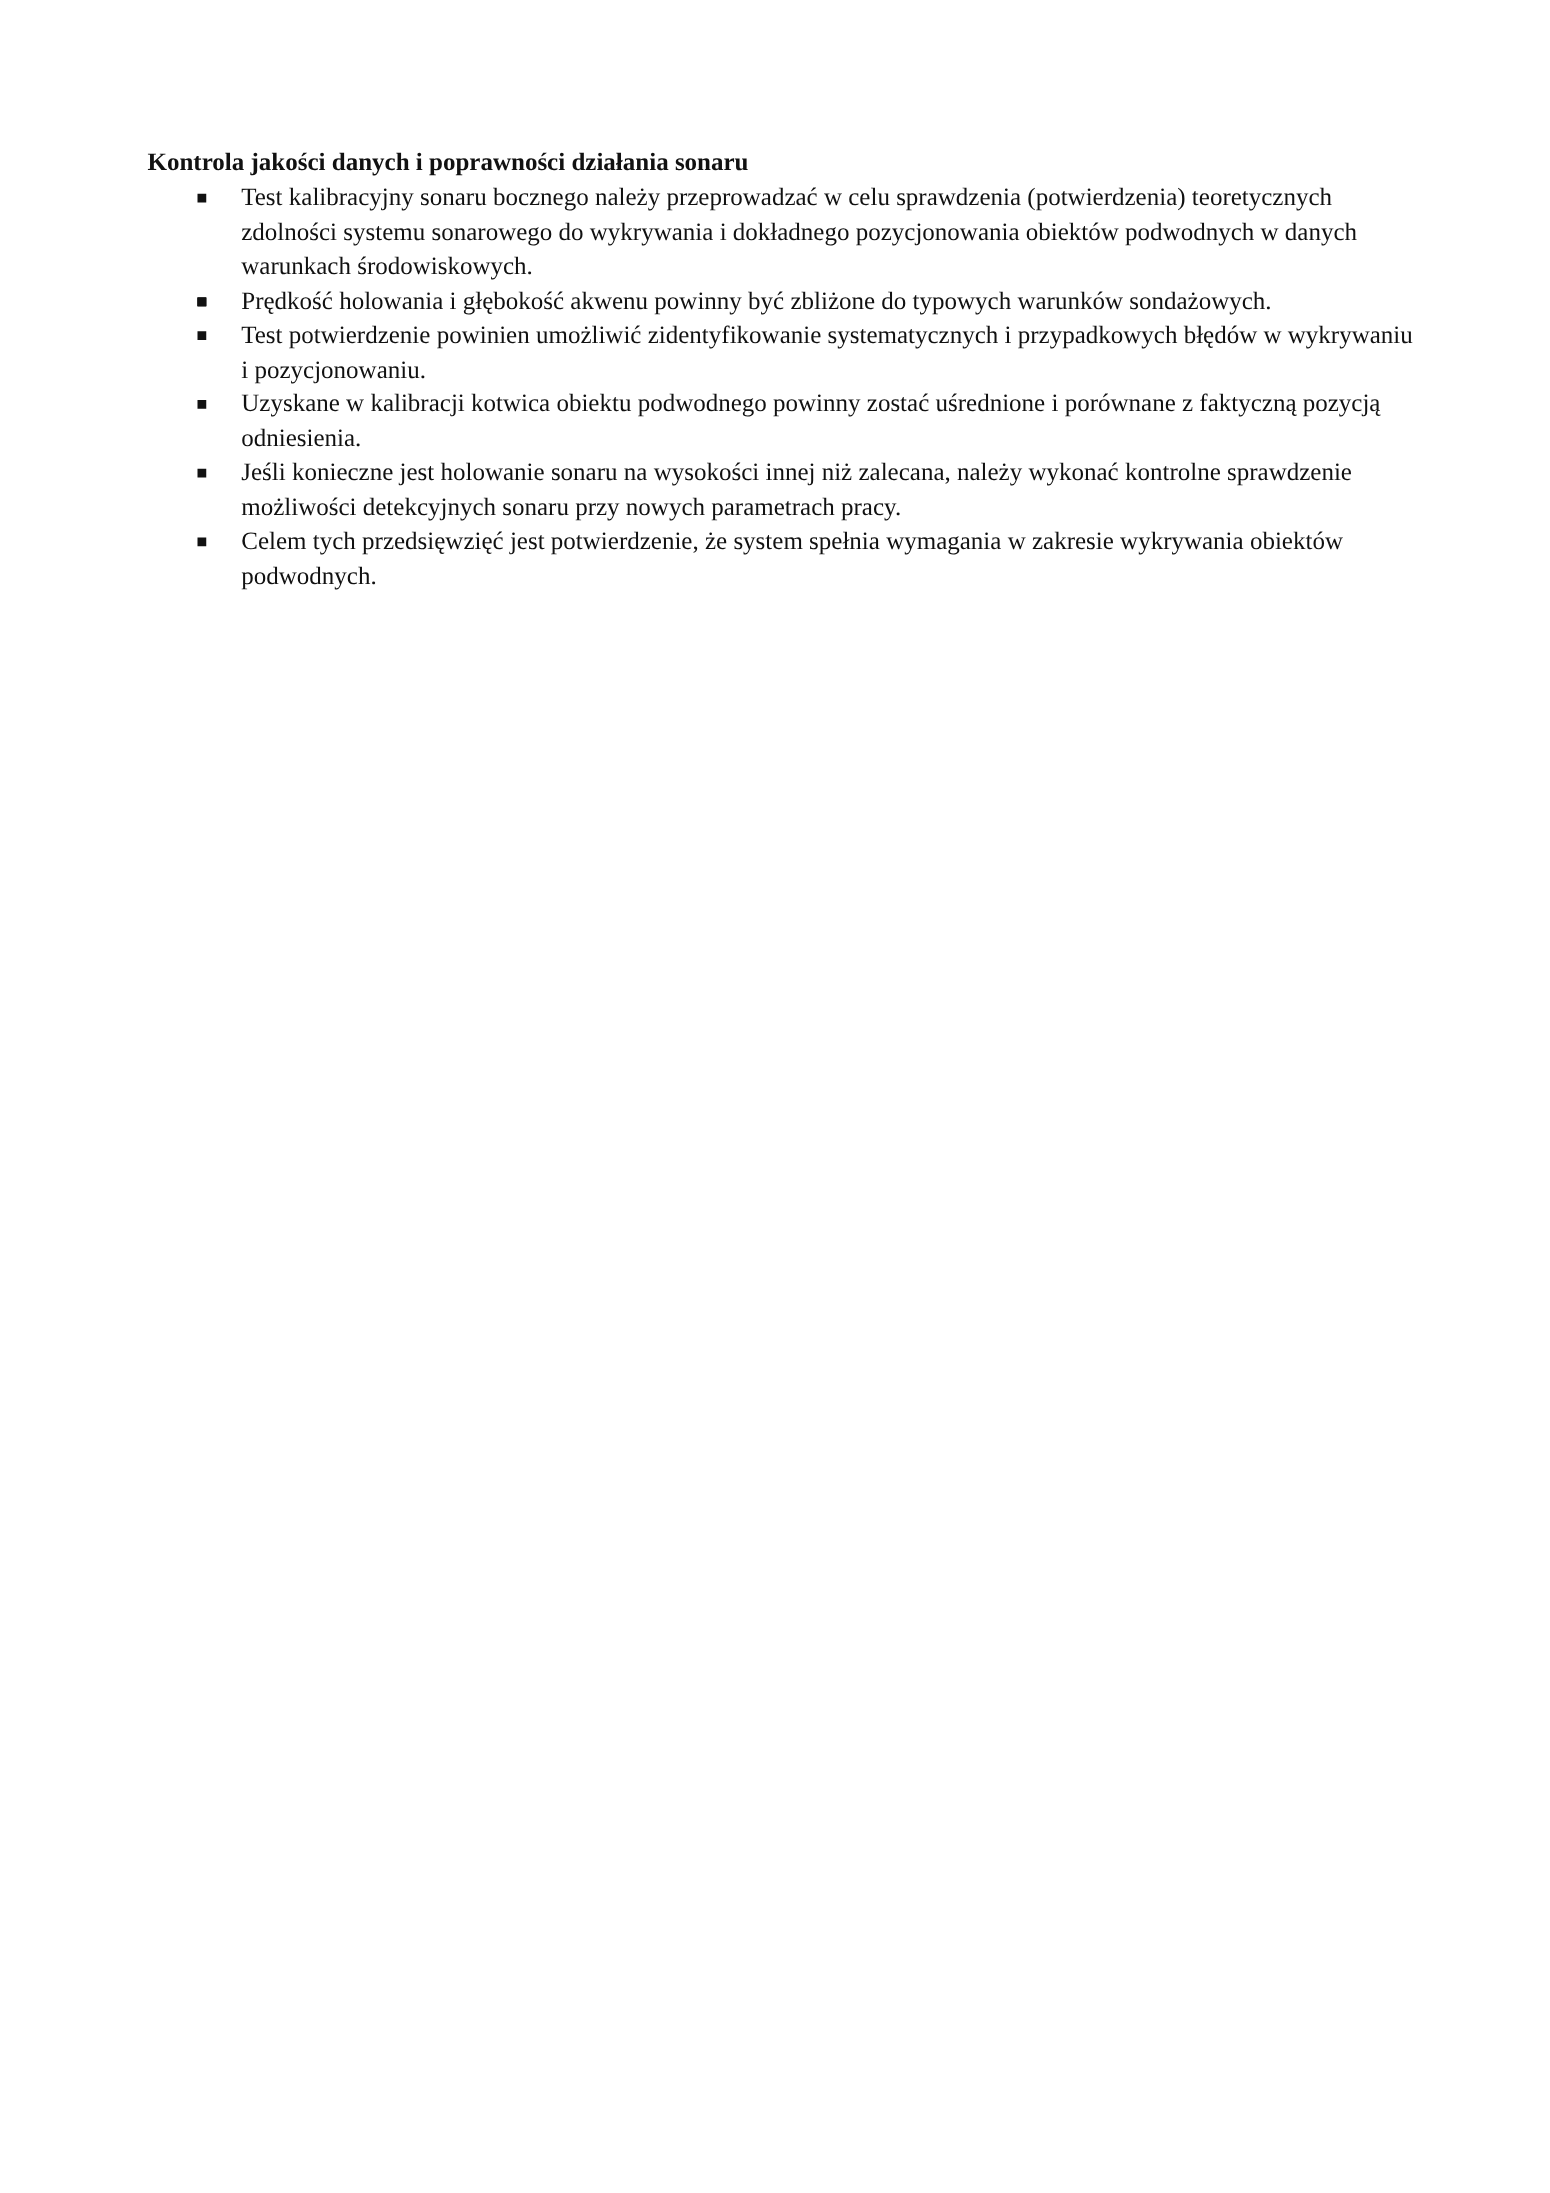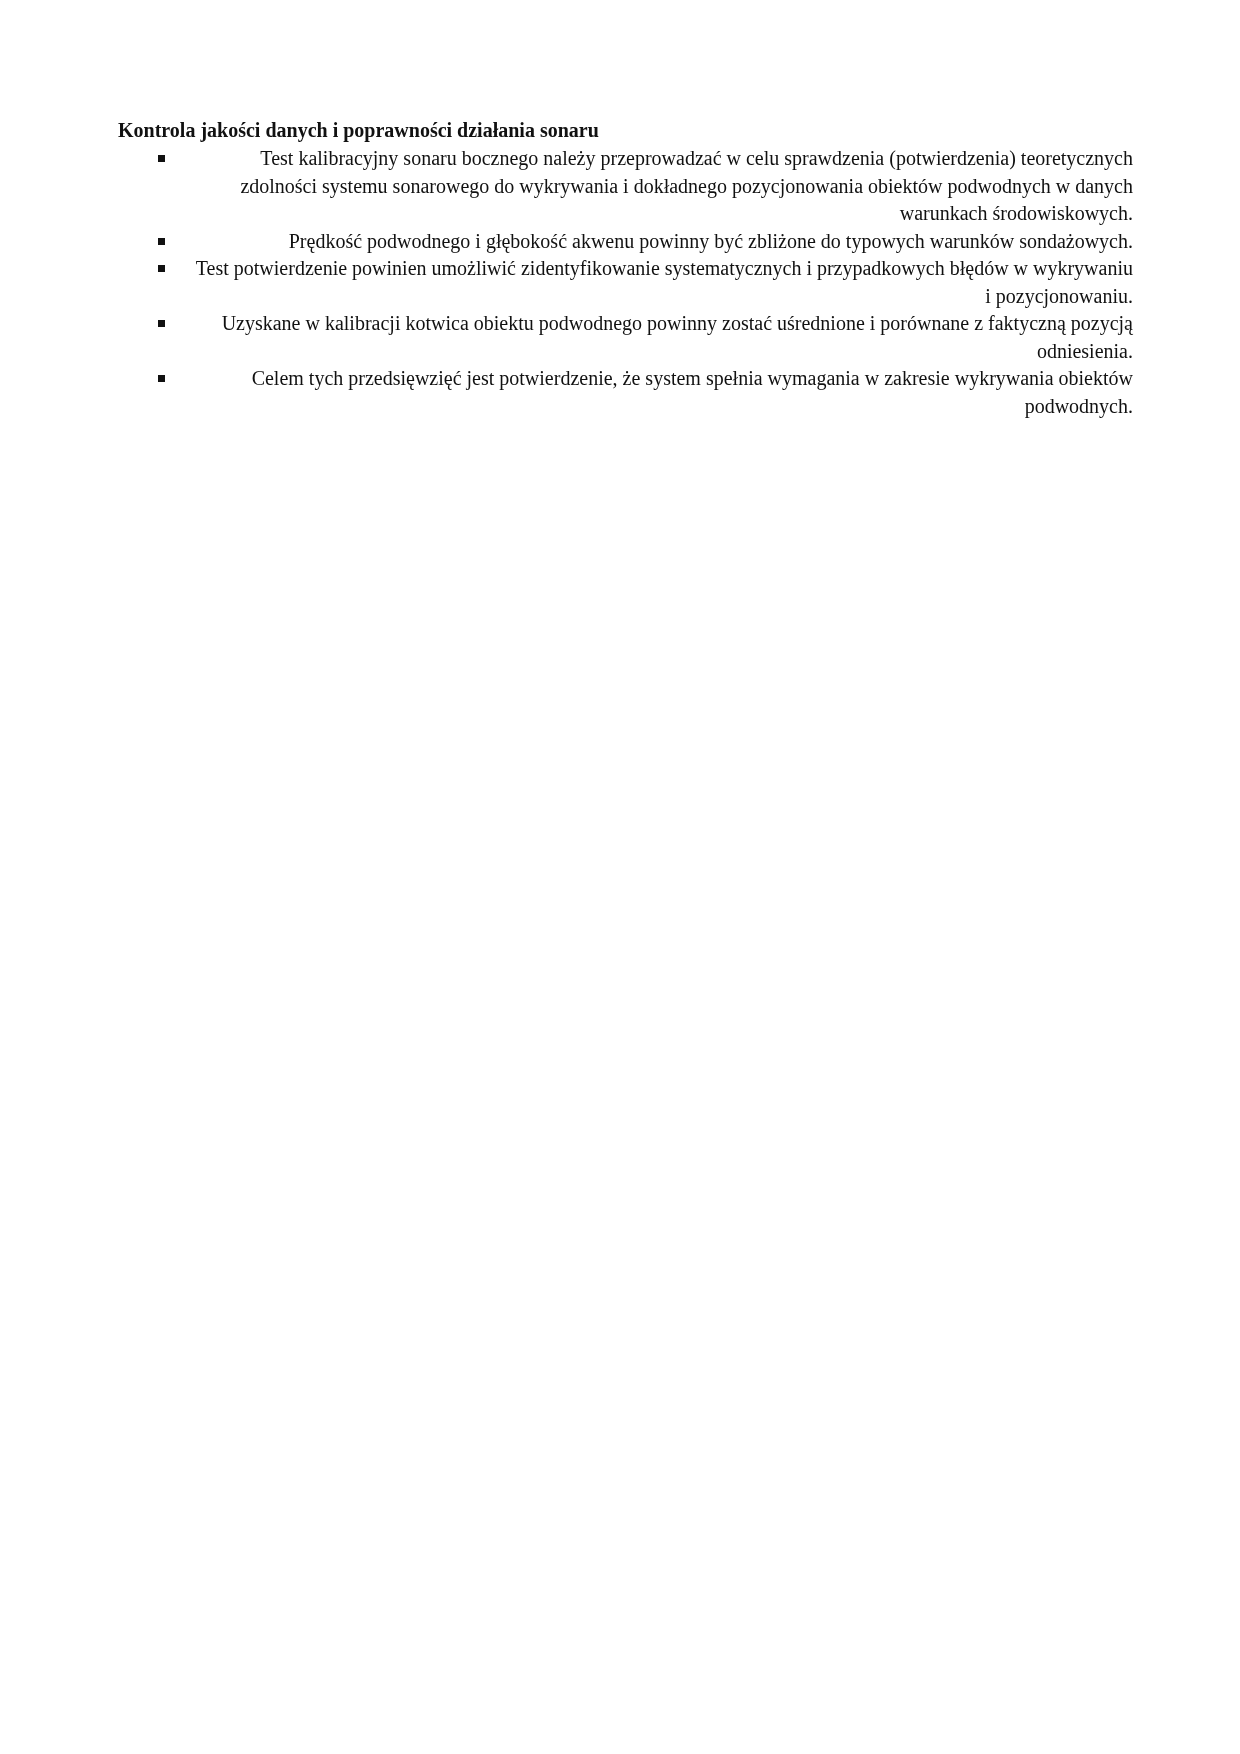--- a/index.html
+++ b/index.html
@@ -54,21 +54,20 @@
     .bullet-mark {
       position: absolute;
       left: 158px;
       top: 10px;
       width: 7px;
       height: 7px;
       background: #111111;
     }
     .bullet-text {
       display: block;
-      text-align: right;
     }
   </style>
 </head>
 <body>
 
 <div class="page">
   <h1 class="heading">Kontrola jakości danych i poprawności działania sonaru</h1>
 
   <ul class="bullet-list">
     <li class="bullet-item">
@@ -76,28 +75,32 @@
       <span class="bullet-text">Test kalibracyjny sonaru bocznego należy przeprowadzać w celu sprawdzenia (potwierdzenia) teoretycznych zdolności systemu sonarowego do wykrywania i dokładnego pozycjonowania obiektów podwodnych w danych warunkach środowiskowych.</span>
     </li>
     <li class="bullet-item">
       <span class="bullet-mark"></span>
     </li>
     <li class="bullet-item">
       <span class="bullet-mark"></span>
     </li>
     <li class="bullet-item">
       <span class="bullet-mark"></span>
-      <span class="bullet-text">Prędkość podwodnego i głębokość akwenu powinny być zbliżone do typowych warunków sondażowych.</span>
+      <span class="bullet-text">Prędkość holowania i głębokość akwenu powinny być zbliżone do typowych warunków sondażowych.</span>
     </li>
     <li class="bullet-item">
       <span class="bullet-mark"></span>
       <span class="bullet-text">Test potwierdzenie powinien umożliwić zidentyfikowanie systematycznych i przypadkowych błędów w wykrywaniu i pozycjonowaniu.</span>
     </li>
     <li class="bullet-item">
       <span class="bullet-mark"></span>
       <span class="bullet-text">Uzyskane w kalibracji kotwica obiektu podwodnego powinny zostać uśrednione i porównane z faktyczną pozycją odniesienia.</span>
     </li>
     <li class="bullet-item">
       <span class="bullet-mark"></span>
+      <span class="bullet-text">Jeśli konieczne jest holowanie sonaru na wysokości innej niż zalecana, należy wykonać kontrolne sprawdzenie możliwości detekcyjnych sonaru przy nowych parametrach pracy.</span>
+    </li>
+    <li class="bullet-item">
+      <span class="bullet-mark"></span>
       <span class="bullet-text">Celem tych przedsięwzięć jest potwierdzenie, że system spełnia wymagania w zakresie wykrywania obiektów podwodnych.</span>
     </li>
   </ul>
 </div>
 
 </body></html>

